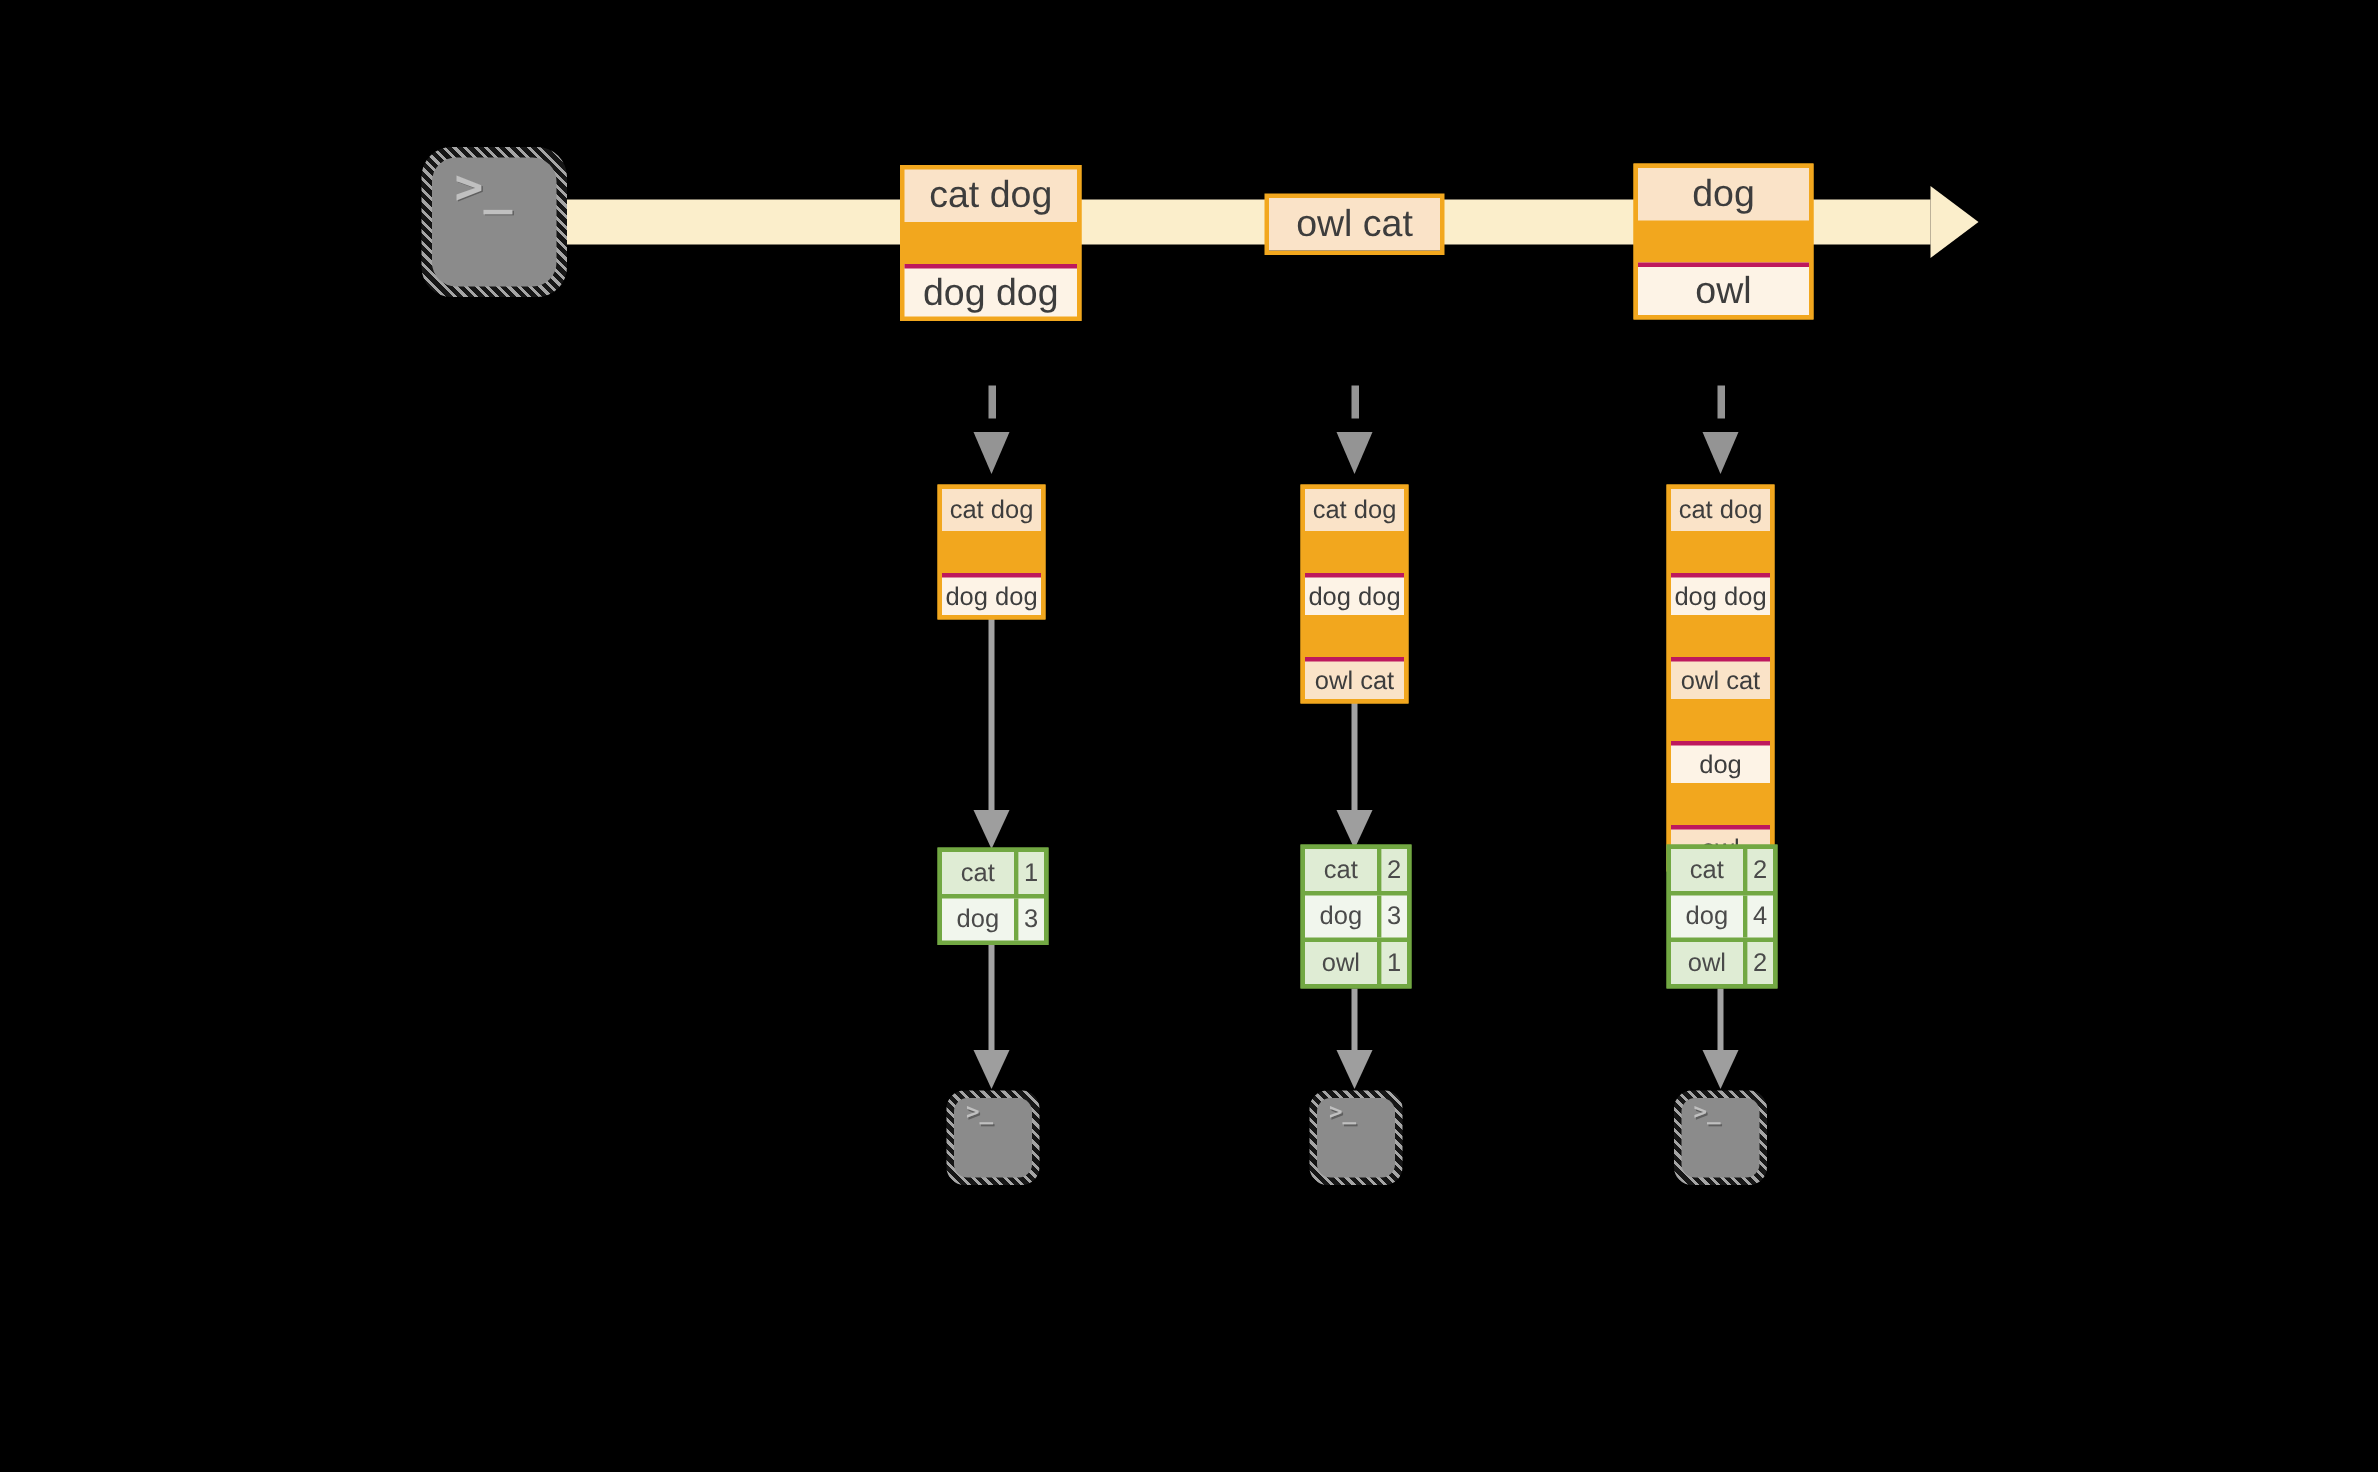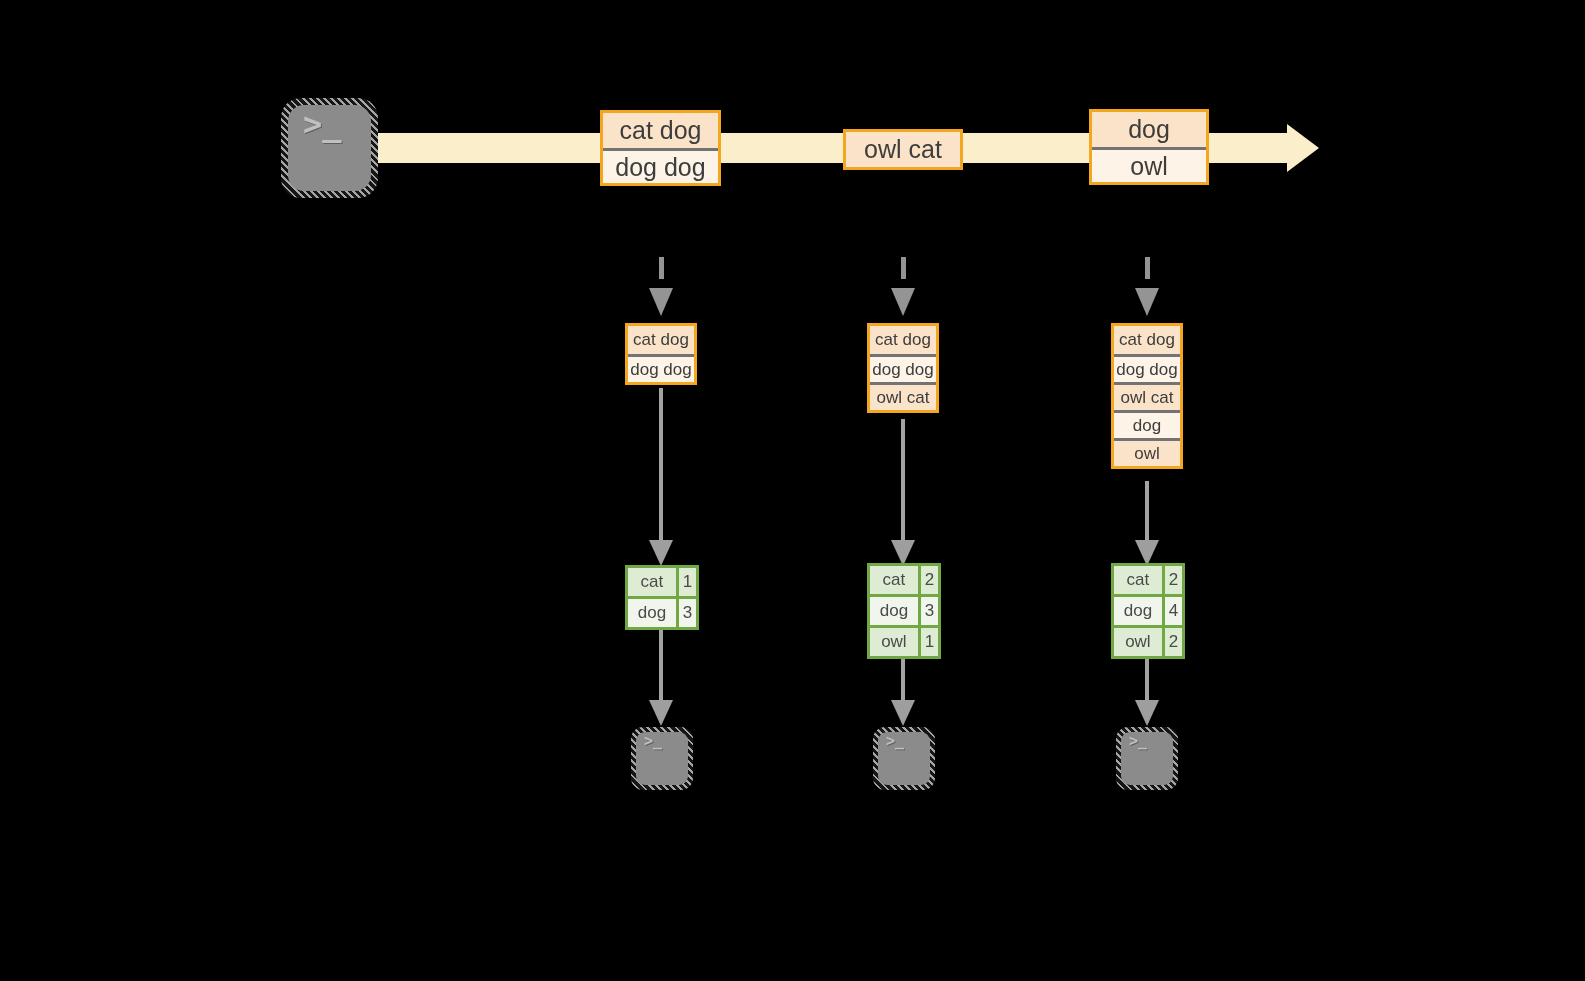--- a/index.html
+++ b/index.html
@@ -8,21 +8,21 @@
   .canvas { position:relative; width:1585px; height:981px; background:#000; overflow:hidden; }
 
   
   .band { position:absolute; left:370px; top:133px; width:917px; height:30px; background:#fbeecb; z-index:1; }
   .band-head { position:absolute; left:1287px; top:124px; width:0; height:0;
     border-top:24px solid transparent; border-bottom:24px solid transparent; border-left:32px solid #fbeecb; z-index:1; }
 
   
   .stack { position:absolute; border:3px solid #f2a71e; z-index:6; background:#f2a71e; }
   .cell { display:flex; align-items:center; justify-content:center; color:#3d3d3d; width:100%; }
-  .cell + .cell { border-top:3px solid #737373; }
+  .cell + .cell { border-top:3px solid #be185d;margin-top:28px; }
   .cell.dark { background:#fae3c8; }
   .cell.light { background:#fdf3e6; }
   .big .cell { height:35px; font-size:25px; }
   .small .cell { height:28px; font-size:17px; }
 
   
   .dash { position:absolute; width:5px; background:#949494; z-index:2; }
   .line { position:absolute; width:4px; background:#a3a3a3; z-index:2; }
   .ahead { position:absolute; width:0; height:0; border-left:12px solid transparent; border-right:12px solid transparent; z-index:2; }
   .dash-head { border-top:28px solid #949494; }

